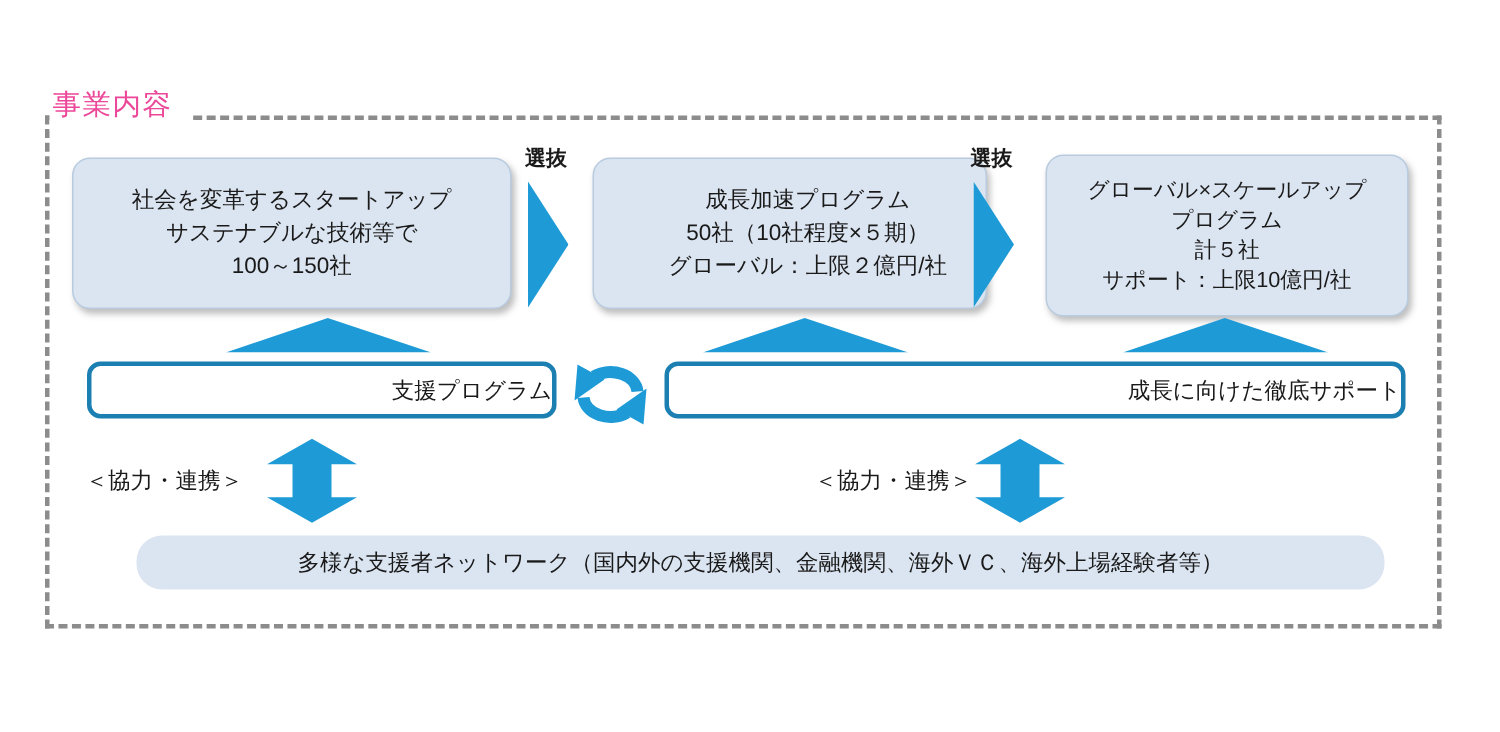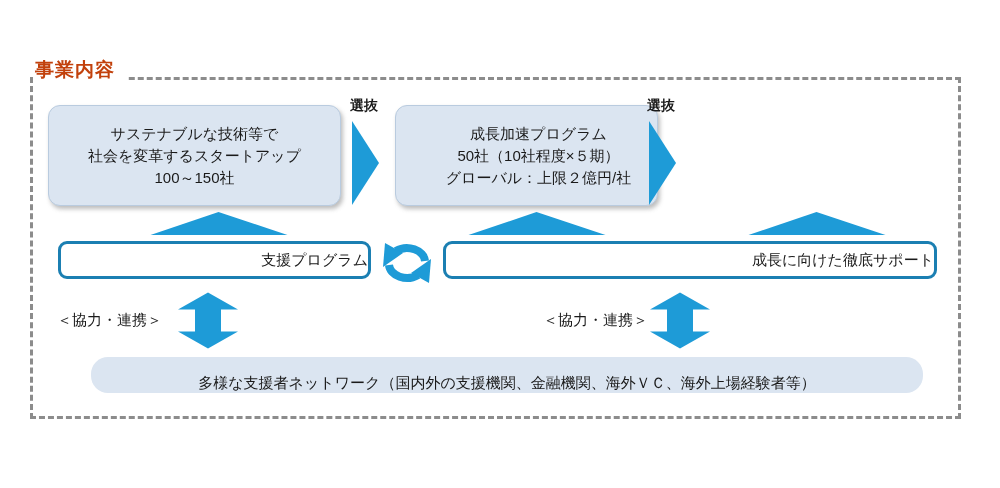--- a/index.html
+++ b/index.html
@@ -13,21 +13,21 @@
   html,body{margin:0;padding:0;background:#fff;}
   body{font-family:"Liberation Sans", sans-serif;color:var(--text);}
   .canvas{position:relative;width:1000px;height:488px;background:#fff;overflow:hidden;}
 
   .frame{
     position:absolute;left:30px;top:77px;width:925px;height:336px;
     border:3px dashed var(--frame-dash);z-index:1;
   }
   .title{
     position:absolute;left:33px;top:57px;z-index:3;background:#fff;
-    font-size:19px;font-weight:bold;color:#c2410c;padding:0 12px 4px 2px;letter-spacing:1px;
+    font-size:19px;font-weight:normal;color:#ec4899;padding:0 12px 4px 2px;letter-spacing:1px;
   }
 
   .stage{
     position:absolute;z-index:2;background:var(--stage-fill);
     border:1px solid var(--stage-border);border-radius:12px;
     box-shadow:2px 3px 4px rgba(110,110,110,.45);
     display:flex;flex-direction:column;justify-content:center;align-items:center;
     text-align:center;font-size:15px;line-height:22px;
   }
   .stage-1{left:48px;top:105px;width:291px;height:99px;}
@@ -64,53 +64,59 @@
   .coop-label{position:absolute;z-index:2;top:311px;font-size:15px;}
   .coop-label-1{left:57px;}
   .coop-label-2{left:543px;}
   .double-arrow{position:absolute;z-index:2;top:292px;width:60px;height:57px;}
   .double-arrow-1{left:178px;}
   .double-arrow-2{left:650px;}
 
   .network-bar{
     position:absolute;z-index:2;left:91px;top:357px;width:832px;height:36px;
     background:var(--stage-fill);border-radius:17px;
-    display:flex;align-items:flex-end;justify-content:center;font-size:15px;
+    display:flex;align-items:center;justify-content:center;font-size:15px;
   }
 </style>
 </head>
 <body>
 
 <div class="canvas">
 
   <div class="frame"></div>
   <div class="title">事業内容</div>
 
   <div class="stage stage-1">
+    <div>社会を変革するスタートアップ</div>
     <div>サステナブルな技術等で</div>
-    <div>社会を変革するスタートアップ</div>
     <div>100～150社</div>
   </div>
 
   <div class="sel-label sel-label-1">選抜</div>
   <svg class="sel-arrow sel-arrow-1" viewBox="0 0 27 84">
     <polygon class="blue-fill" points="0,0 27,42 0,84"></polygon>
   </svg>
 
   <div class="stage stage-2">
     <div>成長加速プログラム</div>
     <div>50社（10社程度×５期）</div>
     <div>グローバル：上限２億円/社</div>
   </div>
 
   <div class="sel-label sel-label-2">選抜</div>
   <svg class="sel-arrow sel-arrow-2" viewBox="0 0 27 84">
     <polygon class="blue-fill" points="0,0 27,42 0,84"></polygon>
   </svg>
 
+  <div class="stage stage-3">
+    <div>グローバル×スケールアップ</div>
+    <div>プログラム</div>
+    <div>計５社</div>
+    <div>サポート：上限10億円/社</div>
+  </div>
 
   <svg class="up-tri up-tri-a" viewBox="0 0 137 23">
     <polygon class="blue-fill" points="68,0 137,23 0,23"></polygon>
   </svg>
   <svg class="up-tri up-tri-b" viewBox="0 0 137 23">
     <polygon class="blue-fill" points="68,0 137,23 0,23"></polygon>
   </svg>
   <svg class="up-tri up-tri-c" viewBox="0 0 137 23">
     <polygon class="blue-fill" points="68,0 137,23 0,23"></polygon>
   </svg>

